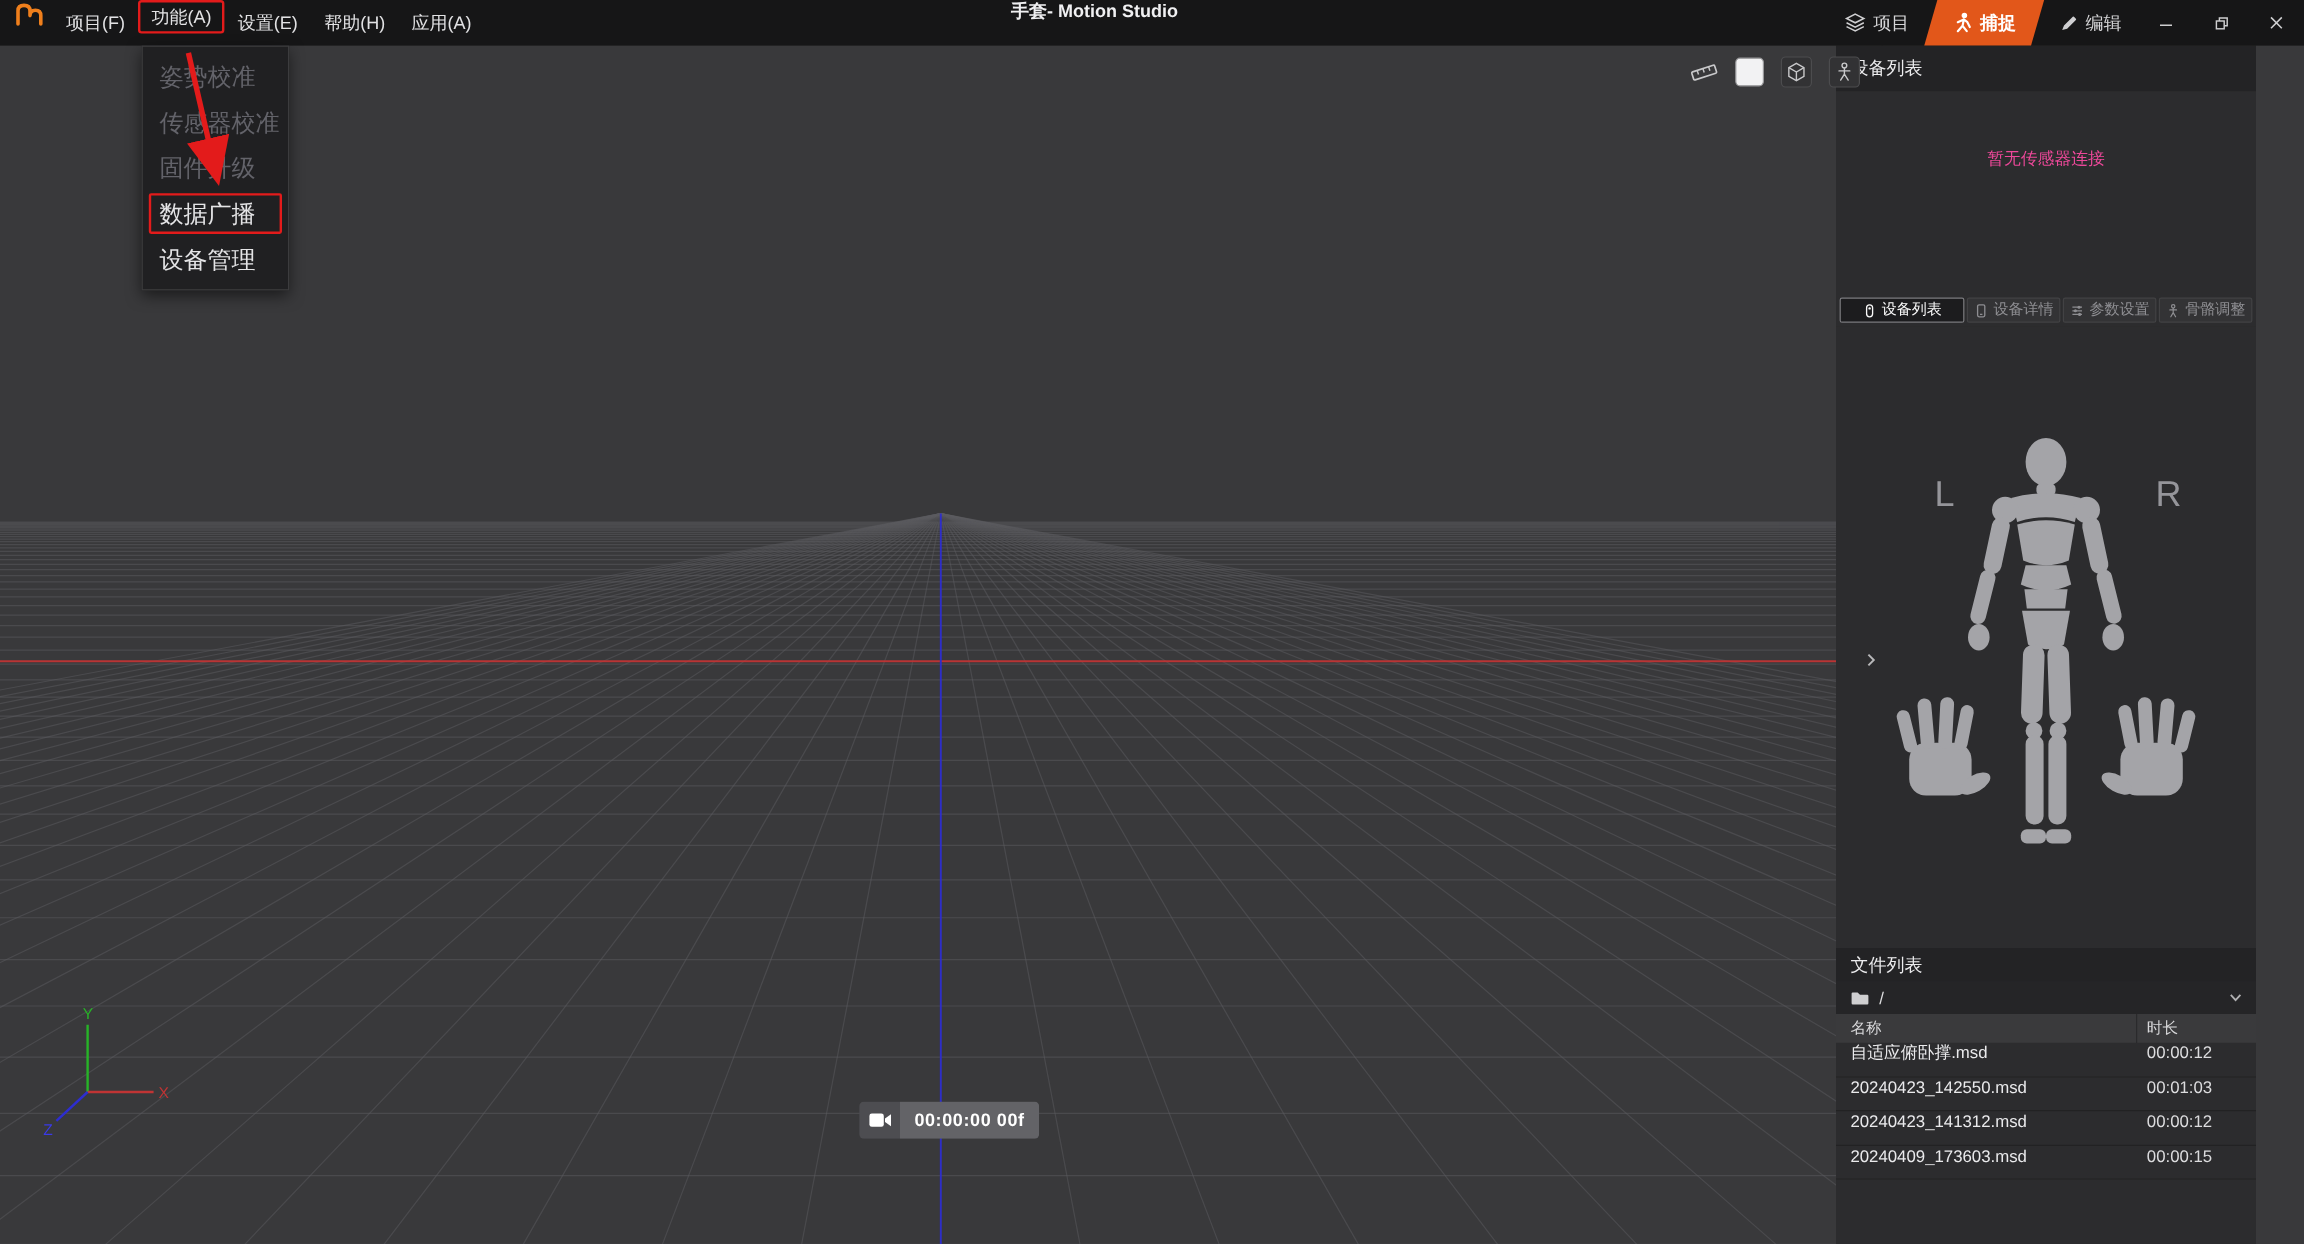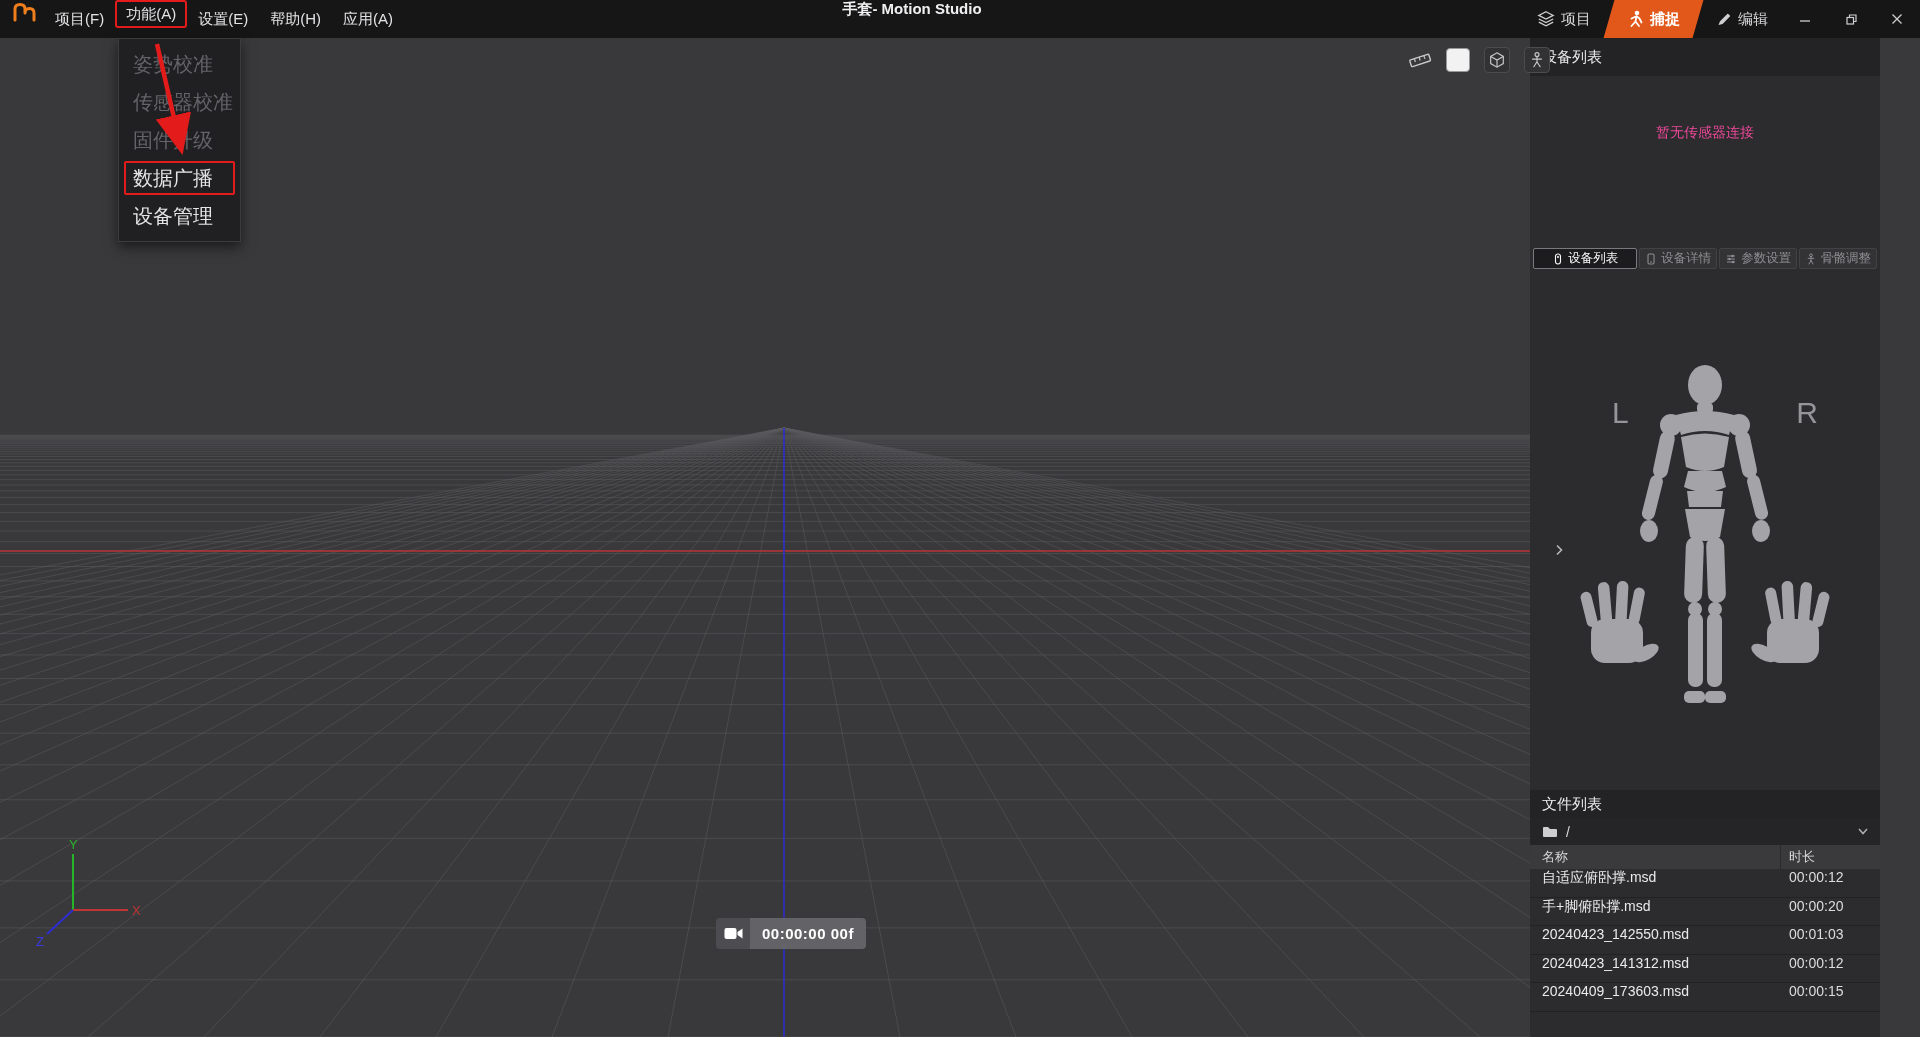--- a/index.html
+++ b/index.html
@@ -394,24 +394,20 @@
     <div class="cell name">名称</div>
     <div class="cell dur">时长</div>
   </div>
 
   <div class="file-rows">
     <div class="file-row">
       <span class="fname">自适应俯卧撑.msd</span>
       <span class="fdur">00:00:12</span>
     </div>
     <div class="file-row">
-      <span class="fname">手+脚俯卧撑.msd</span>
-      <span class="fdur">00:00:20</span>
-    </div>
-    <div class="file-row">
       <span class="fname">20240423_142550.msd</span>
       <span class="fdur">00:01:03</span>
     </div>
     <div class="file-row">
       <span class="fname">20240423_141312.msd</span>
       <span class="fdur">00:00:12</span>
     </div>
     <div class="file-row">
       <span class="fname">20240409_173603.msd</span>
       <span class="fdur">00:00:15</span>

